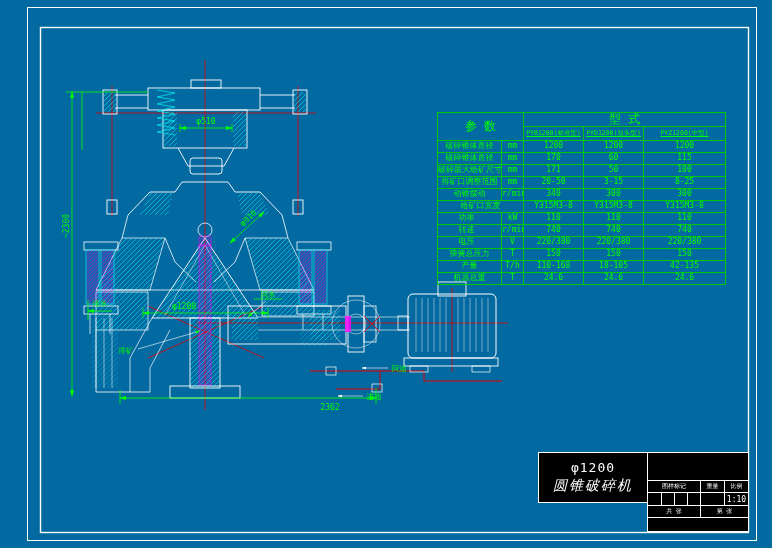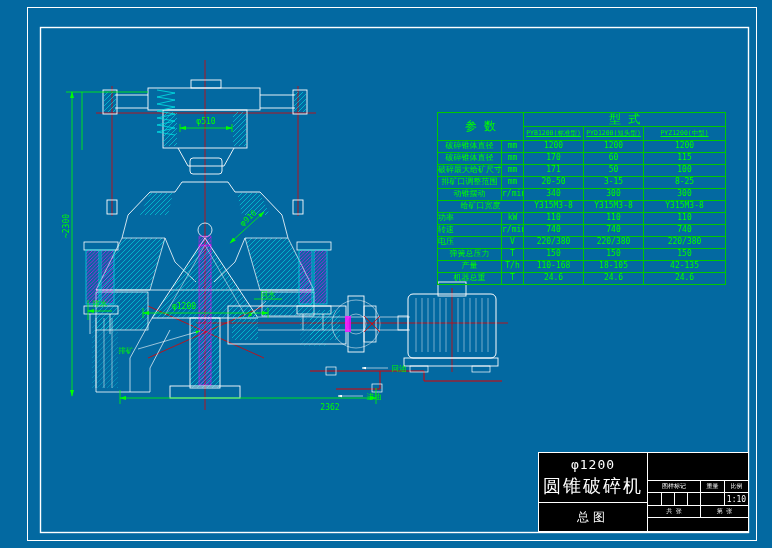--- a/index.html
+++ b/index.html
@@ -10,30 +10,30 @@
   .gts{fill:#00ff00;font-family:"DejaVu Sans Mono",monospace;font-size:7.5px;}
 
   
   #spec-table{position:absolute;left:437px;top:112px;}
   #spec-table table{border-collapse:collapse;table-layout:fixed;width:288px;}
   #spec-table td,#spec-table th{border:1px solid #00c800;color:#00ff00;
      font:8px/1.1 "DejaVu Sans Mono",monospace;font-weight:normal;
      text-align:center;vertical-align:middle;padding:0;overflow:hidden;white-space:nowrap;height:11px;}
   #spec-table thead th{height:13px;font-size:12px;}
   #spec-table th.model{font-size:6.5px;text-decoration:underline;}
-  #spec-table td.ind{text-align:left;padding-right:6px;font-family:Liberation Mono, monospace;}
+  #spec-table td.ind{text-align:center;padding-right:6px;font-family:Liberation Mono, monospace;}
 
   
   #title-block{position:absolute;left:538px;top:452px;width:211px;height:80px;color:#fff;}
   .tb-cell{position:absolute;border:1px solid #fff;display:flex;align-items:center;
      justify-content:center;box-sizing:border-box;background:#000;
      font-family:"DejaVu Sans Mono",monospace;}
   .tb-main{left:0;top:0;width:110px;height:51px;flex-direction:column;gap:2px;}
   .tb-main .l1{font-size:13px;letter-spacing:1px;}
-  .tb-main .l2{font-size:18px;letter-spacing:2px;}
+  .tb-main .l2{font-size:14px;letter-spacing:2px;font-style:italic;}
   .tb-sheetname{left:0;top:50px;width:110px;height:30px;font-size:12px;letter-spacing:4px;}
   .tb-blank-top{left:109px;top:0;width:102px;height:29px;}
   .tb-h{font-size:6px;}
   .tb-mark{left:109px;top:28px;width:54px;height:13px;}
   .tb-weight{left:162px;top:28px;width:25px;height:13px;}
   .tb-scale{left:186px;top:28px;width:25px;height:13px;}
   .tb-s1{left:109px;top:40px;width:15px;height:14px;}
   .tb-s2{left:123px;top:40px;width:14px;height:14px;}
   .tb-s3{left:136px;top:40px;width:14px;height:14px;}
   .tb-s4{left:149px;top:40px;width:14px;height:14px;}
@@ -316,21 +316,20 @@
           </tr>
         </tbody>
   </table>
 </div>
 
 <div id="title-block">
   <div class="tb-cell tb-main">
     <div class="l1">φ1200</div>
     <div class="l2">圆锥破碎机</div>
   </div>
-  <div class="tb-cell tb-sheetname">总图</div>
   <div class="tb-cell tb-blank-top"></div>
   <div class="tb-cell tb-h tb-mark">图样标记</div>
   <div class="tb-cell tb-h tb-weight">重量</div>
   <div class="tb-cell tb-h tb-scale">比例</div>
   <div class="tb-cell tb-s1"></div>
   <div class="tb-cell tb-s2"></div>
   <div class="tb-cell tb-s3"></div>
   <div class="tb-cell tb-s4"></div>
   <div class="tb-cell tb-wv"></div>
   <div class="tb-cell tb-sv">1:10</div>

